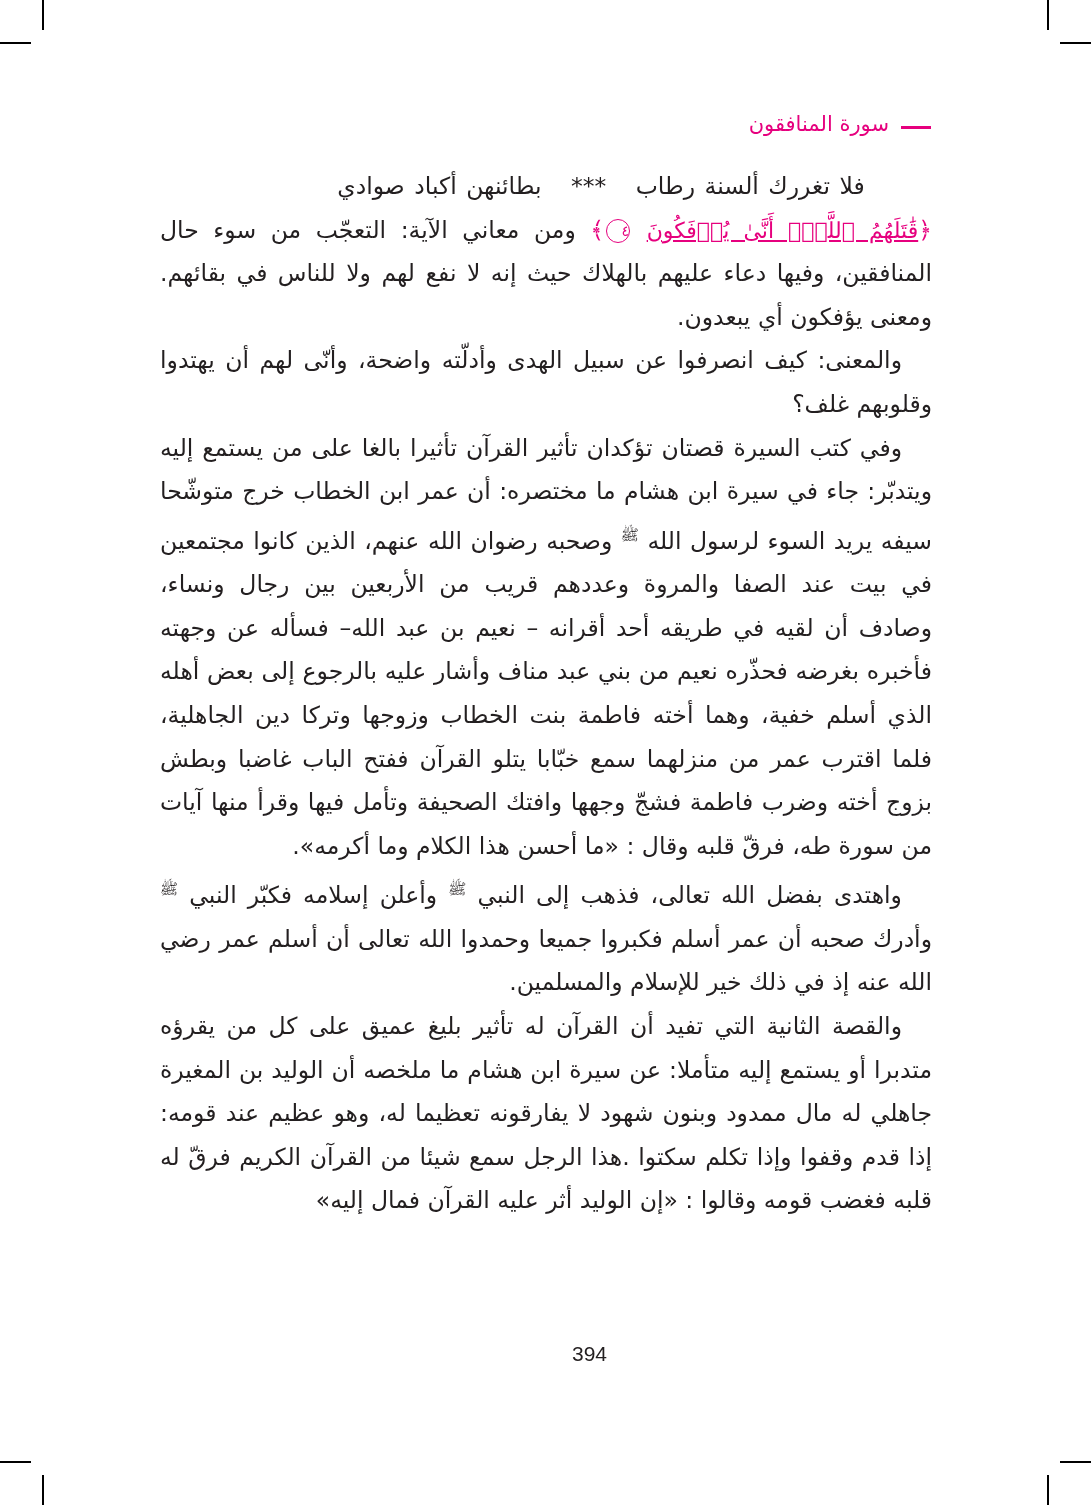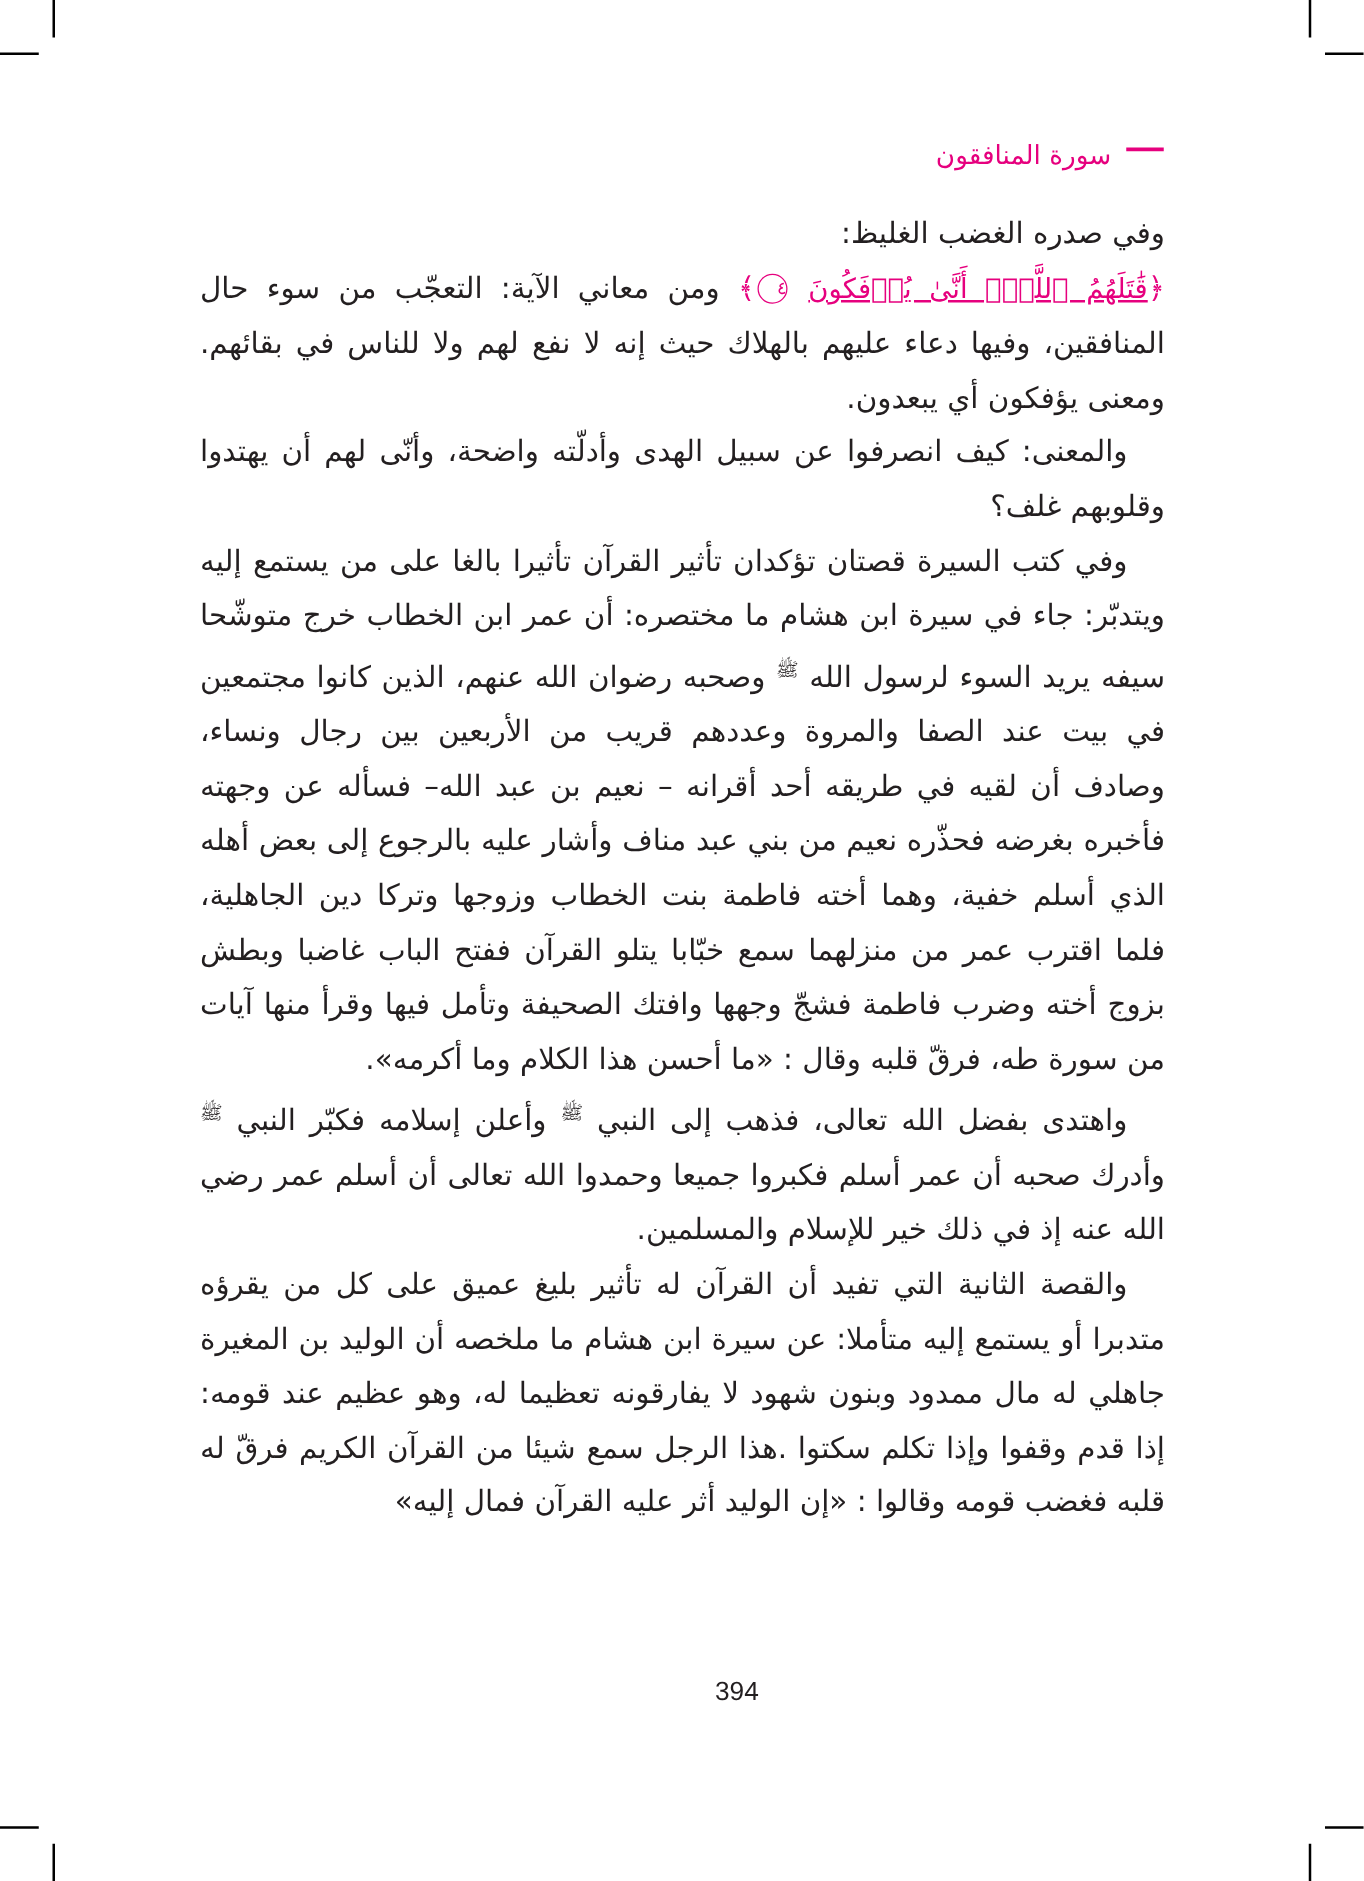--- a/index.html
+++ b/index.html
@@ -6,21 +6,21 @@
   body { width: 1091px; height: 1505px; position: relative; overflow: hidden;
          font-family: "DejaVu Sans", sans-serif; color: #231f20; }
 
   
   .crop { position: absolute; background: #000; }
   .crop.v { width: 2px; height: 30px; }
   .crop.h { width: 31px; height: 2px; }
 
   
   .running-header { position: absolute; top: 112px; right: 160px; display: flex;
-                    align-items: flex-start; gap: 12px; direction: rtl; }
+                    align-items: center; gap: 12px; direction: rtl; }
   .running-header .rule { width: 30px; height: 3px; background: #e6007e; margin-top: 6px; }
   .running-header .title { color: #e6007e; font-size: 21px; font-family: "DejaVu Sans", sans-serif; }
 
   
   .page-body { position: absolute; top: 165px; left: 160px; width: 772px;
                direction: rtl; text-align: justify; text-align-last: right;
                font-family: "DejaVu Sans", sans-serif; font-size: 23.5px; line-height: 43.6px; }
   .page-body p { margin: 0; }
   .indent { text-indent: 30px; }
   .verse-line { text-align: center; text-align-last: center; padding-left: 110px; word-spacing: 2px; }
@@ -46,22 +46,26 @@
 <div class="crop v" style="left:42px; top:1475px;"></div>
 <div class="crop h" style="left:1060px; top:1461px;"></div>
 <div class="crop v" style="left:1047px; top:1475px;"></div>
 
 <div class="running-header">
   <span class="rule"></span>
   <span class="title">سورة المنافقون</span>
 </div>
 
 <div class="page-body">
-  <p>وفي صدره الغضب الغليظ:</p>
 
+  <p class="verse-line">
+    <span>فلا تغررك ألسنة رطاب</span>
+    <span class="stars">***</span>
+    <span>بطائنهن أكباد صوادي</span>
+  </p>
 
   <p>
     <span class="bracket">﴿</span><span class="quran">قَٰتَلَهُمُ ٱللَّهُۖ أَنَّىٰ يُؤۡفَكُونَ</span>
     <span class="ayah-num">٤</span><span class="bracket">﴾</span>
     <span>ومن معاني الآية: التعجّب من سوء حال المنافقين، وفيها دعاء عليهم بالهلاك حيث إنه لا نفع لهم ولا للناس في بقائهم. ومعنى يؤفكون أي يبعدون.</span>
   </p>
 
   <p class="indent">والمعنى: كيف انصرفوا عن سبيل الهدى وأدلّته واضحة، وأنّى لهم أن يهتدوا وقلوبهم غلف؟</p>
 
   <p class="indent">

